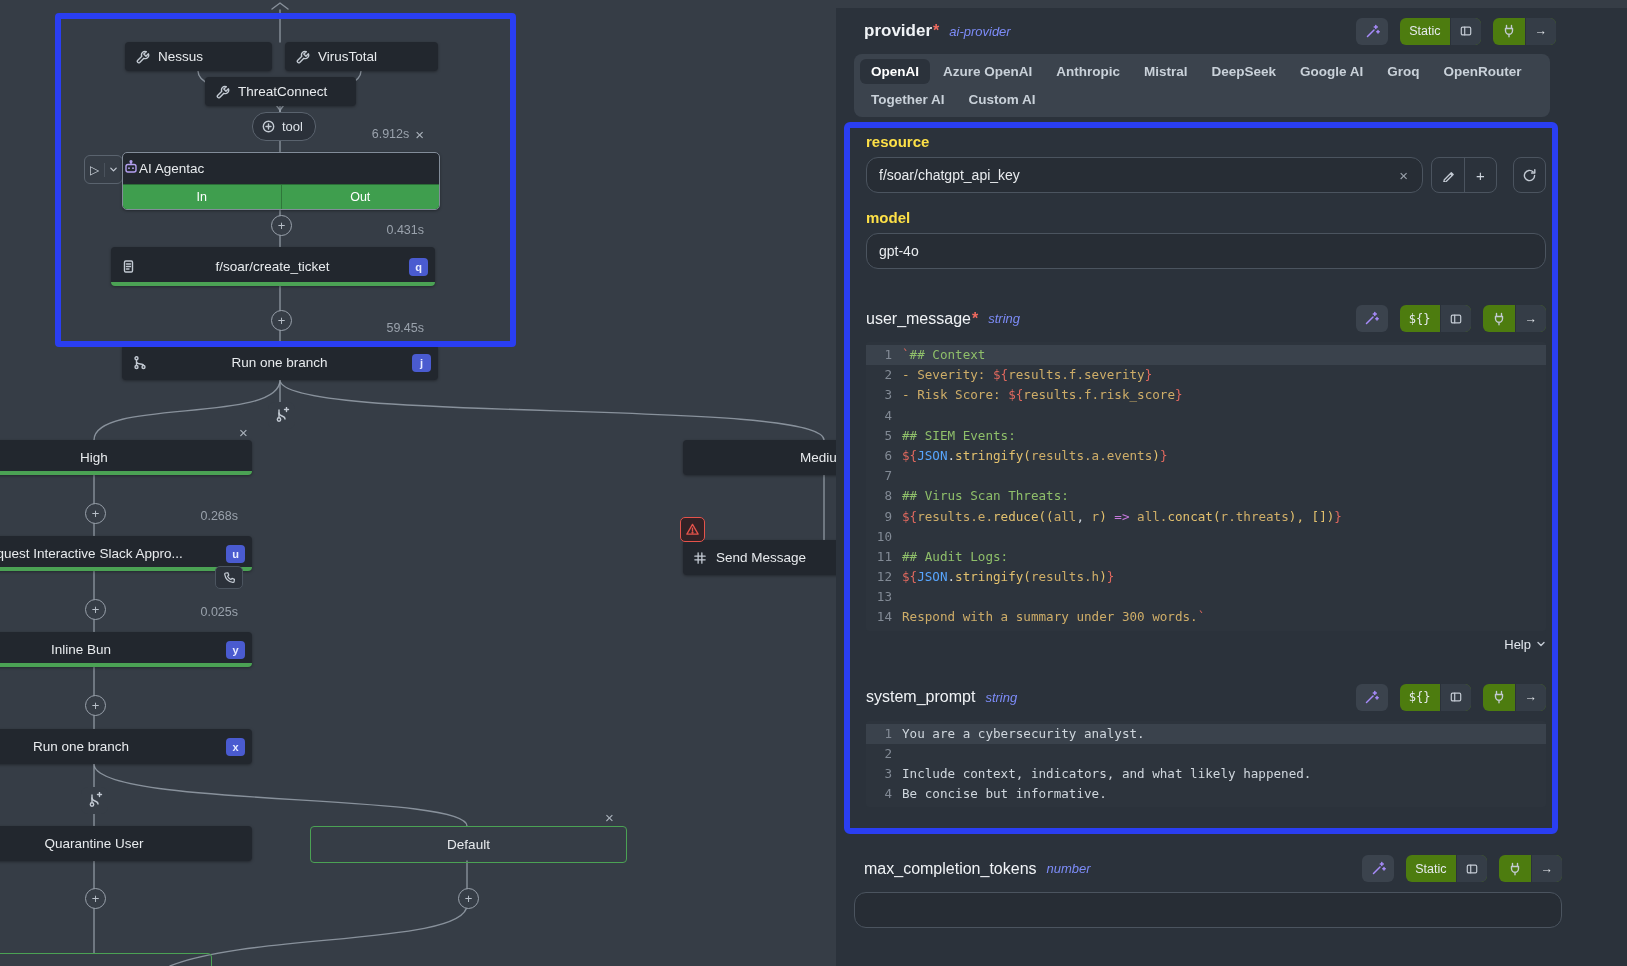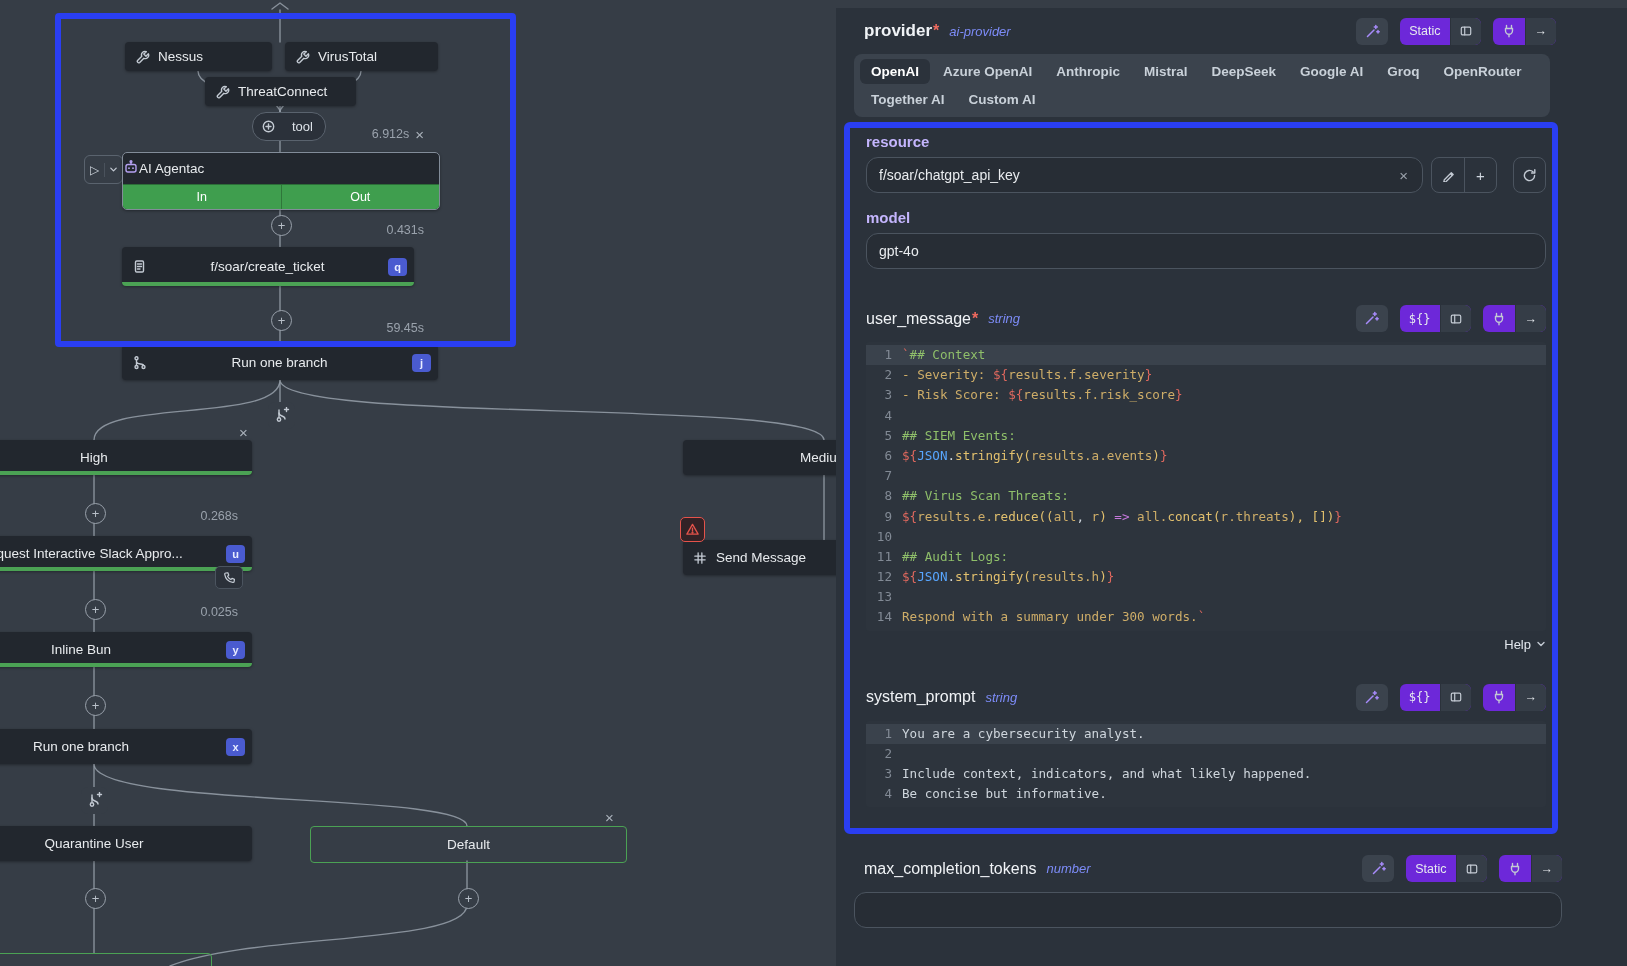--- a/index.html
+++ b/index.html
@@ -27,21 +27,21 @@
   svg.ic.purple{stroke:#b5a1f2;}
   svg.ic.red{stroke:#e5534b;}
 
   .agent{position:absolute;left:122px;top:152px;width:316px;z-index:2;border:1px solid #828c99;border-radius:5px;
          background:#22272e;box-shadow:0 1px 3px rgba(0,0,0,.35);}
   .agent .trow{height:31px;display:flex;align-items:center;color:#e8ebee;font-size:13.5px;}
   .agent .inout{height:24px;background:#3f9e4e;border-radius:0 0 4px 4px;display:flex;color:#fff;font-size:12.5px;border-top:1px solid #2c6e38;}
   .agent .inout div{flex:1;display:flex;align-items:center;justify-content:center;}
   .agent .inout div:first-child{border-right:1px solid rgba(0,0,0,.25);}
 
-  .pill-node{position:absolute;display:flex;align-items:center;gap:16px;padding:0 12px 0 8px;height:27px;
+  .pill-node{position:absolute;display:flex;align-items:center;gap:6px;padding:0 12px 0 8px;height:27px;
          border:1px solid #5a636e;border-radius:14px;background:#2b313a;color:#dde2e8;font-size:13px;z-index:2;}
   .play-btn{position:absolute;display:flex;align-items:center;height:27px;border:1px solid #5a636e;border-radius:6px;
          background:transparent;color:#cfd6de;z-index:2;font-size:12px;}
   .play-btn span{padding:0 5px;}
   .play-btn .caret{border-left:1px solid #4a525c;padding:0 4px;}
 
   .duration{position:absolute;display:flex;justify-content:flex-end;align-items:center;gap:6px;
          color:#9aa2ac;font-size:12.5px;z-index:1;padding-right:14px;box-sizing:border-box;}
   .xclose{color:#aab2bb;font-size:15px;line-height:1;cursor:default;z-index:2;}
   .xclose.abs{position:absolute;}
@@ -60,36 +60,36 @@
   #panel{position:absolute;left:836px;top:8px;width:791px;height:966px;background:#2b323b;color:#e8ebee;}
   .pwrap{position:relative;width:708px;margin-left:18px;}
   .p-head{height:46px;display:flex;align-items:center;padding-left:10px;}
   .p-title{font-size:17px;font-weight:700;color:#f0f3f6;}
   .req{color:#ef6a5f;font-weight:700;margin-left:1px;}
   .type-hint{font-style:italic;font-size:13px;color:#7d8cf8;margin-left:10px;}
   .p-actions{margin-left:auto;display:flex;align-items:center;gap:12px;padding-right:6px;}
 
   .icon-btn{display:flex;align-items:center;justify-content:center;width:32px;height:27px;border-radius:6px;
       background:#3b434d;border:none;color:#cfd6de;cursor:pointer;padding:0;}
-  .seg-group{display:flex;align-items:stretch;background:#6d28d9;border-radius:6px;overflow:hidden;height:27px;}
+  .seg-group{display:flex;align-items:stretch;background:#4d7c0f;border-radius:6px;overflow:hidden;height:27px;}
   .seg{display:flex;align-items:center;justify-content:center;padding:0 9px;color:#e6eaee;font-size:12.5px;
       background:transparent;border:none;cursor:pointer;}
   .seg + .seg{border-left:1px solid #2b323b;background:#353d47;}
   .seg.mono{font-family:"DejaVu Sans Mono",monospace;font-size:12px;}
 
   .tabs{background:#3b434d;border-radius:8px;padding:5px 6px;display:flex;flex-wrap:wrap;gap:3px 2px;width:696px;box-sizing:border-box;}
   .tab{padding:5px 11px;font-size:13.5px;font-weight:600;color:#c9d1d9;border-radius:6px;cursor:pointer;background:transparent;border:none;font-family:inherit;}
   .tab.active{color:#ffffff;background:#2b323b;}
 
   .boxwrap{position:relative;}
   .selbox2{position:absolute;left:-10px;top:5px;width:714px;height:712px;border:6px solid var(--sel,#2a3ef2);
       border-radius:6px;z-index:40;pointer-events:none;box-sizing:border-box;}
   .inbox{padding:16px 16px 12px 12px;}
 
-  .f-label{font-size:15px;font-weight:600;color:#c4b5fd;margin-bottom:7px;}
+  .f-label{font-size:15px;font-weight:600;color:#fde047;margin-bottom:7px;}
   .input-row{display:flex;align-items:center;margin-bottom:16px;}
   .text-input{position:relative;display:flex;align-items:center;height:36px;border:1px solid #4b545f;border-radius:12px;
       background:#272d35;box-sizing:border-box;}
   .text-input input{flex:1;background:transparent;border:none;outline:none;color:#e9ecef;font-size:14px;
       font-family:"Liberation Sans",sans-serif;padding:0 30px 0 12px;height:100%;}
   .text-input.plain input{padding-right:12px;}
   .grow{flex:1;}
   .clear-btn{position:absolute;right:8px;background:none;border:none;color:#9aa1ab;font-size:15px;cursor:pointer;}
   .btn-pair{display:flex;margin-left:8px;border:1px solid #4b545f;border-radius:8px;overflow:hidden;height:36px;box-sizing:border-box;}
   .btn-pair button{width:32px;background:transparent;border:none;color:#cfd6de;font-size:15px;cursor:pointer;display:flex;align-items:center;justify-content:center;}
@@ -202,21 +202,21 @@
         <div>In</div>
         <div>Out</div>
       </div>
     </div>
 
     <div class="pd" style="left:271px;top:215px;">+</div>
     <div class="duration" style="left:122px;top:222px;width:316px;height:16px;">
       <span>0.431s</span>
     </div>
 
-    <div class="node greenline" style="left:122px;top:247px;width:292px;height:39px;">
+    <div class="node greenline" style="left:111px;top:247px;width:324px;height:39px;">
       <span class="nicon">
           <svg class="ic" width="15" height="15" viewBox="0 0 15 15">
             <rect x="3.5" y="2" width="8" height="11" rx="1.2"></rect>
             <path d="M5.5 5h4M5.5 7.5h4M5.5 10h2.5"></path>
           </svg>
         </span>
       <span class="lbl">f/soar/create_ticket</span>
       <span class="badge">q</span>
     </div>
 

